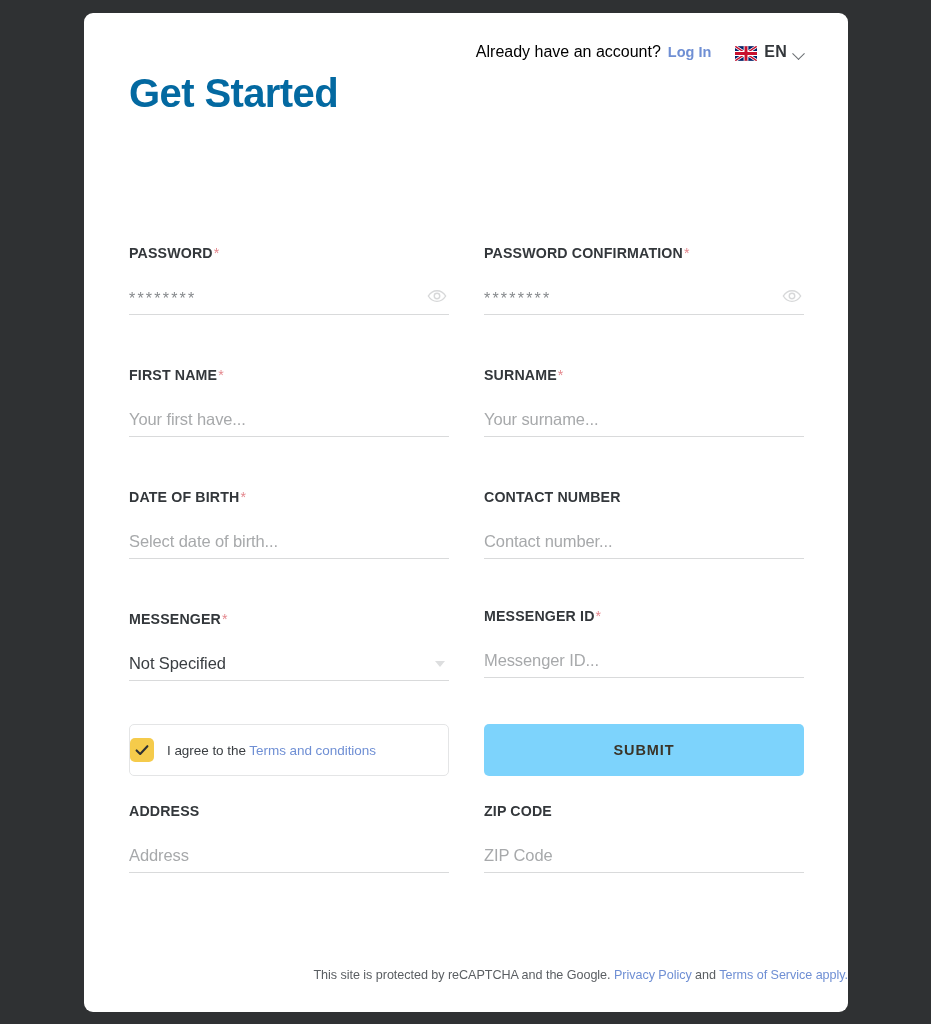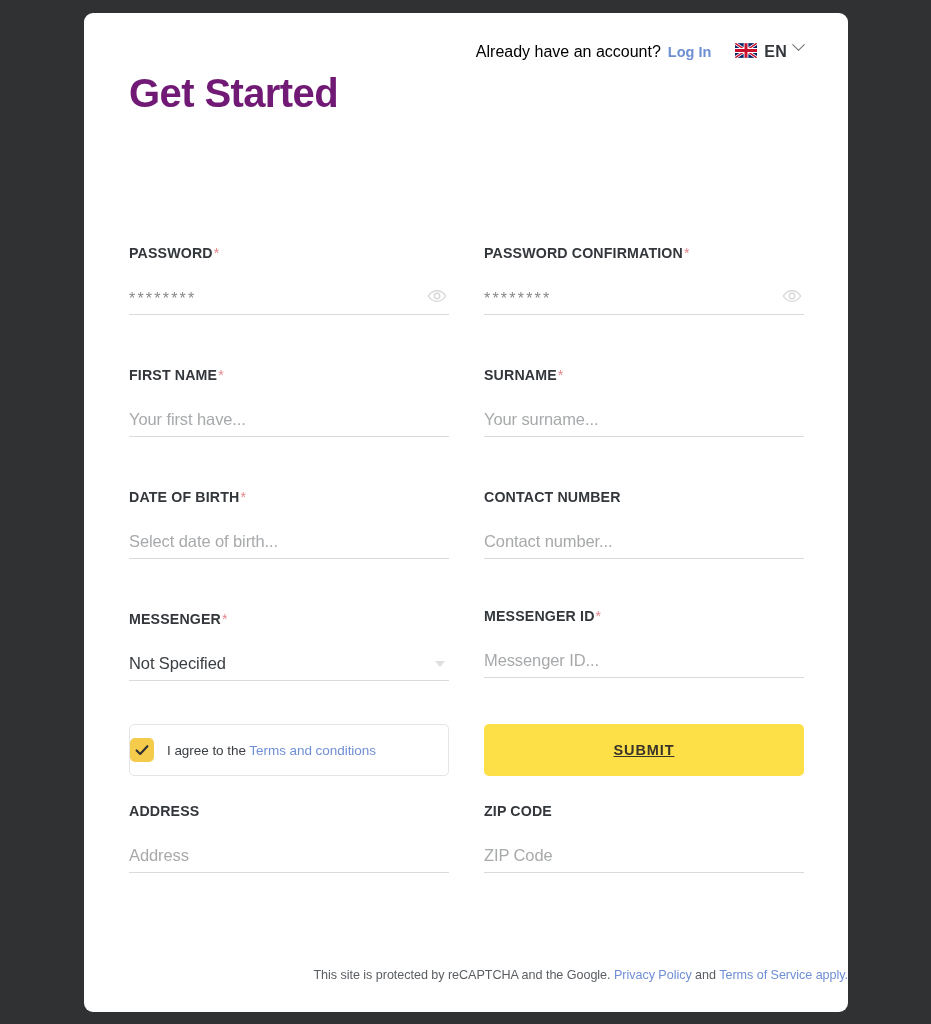--- a/index.html
+++ b/index.html
@@ -43,21 +43,21 @@
   .login-link {
     font-size: 14.5px;
     font-weight: bold;
     color: #6f8fd4;
     margin-left: 7px;
     text-decoration: none;
     cursor: pointer;
   }
   .lang-wrap {
     display: flex;
-    align-items: flex-start;
+    align-items: flex-end;
     margin-left: 24px;
     cursor: pointer;
   }
   .flag { width: 22px; height: 15px; display: block; border-radius: 1px; }
   .lang-code {
     font-size: 16px;
     font-weight: bold;
     color: #33373b;
     margin-left: 7px;
     letter-spacing: 0.2px;
@@ -70,21 +70,21 @@
     transform: rotate(45deg) translate(-2px,-2px);
   }
 
   
   .title {
     position: absolute;
     left: 45px;
     top: 58px;
     font-size: 40px;
     font-weight: bold;
-    color: #701a75;
+    color: #0369a1;
     letter-spacing: -0.6px;
     text-align: right;
   }
   .subtitle {
     position: absolute;
     left: 45px;
     top: 127px;
     font-size: 16.5px;
     color: #3f4347;
     letter-spacing: -0.1px;
@@ -202,30 +202,29 @@
     font-size: 13.5px;
     color: #3a3e42;
     margin-left: 13px;
     letter-spacing: -0.05px;
   }
   .terms-link { color: #6f8fd4; text-decoration: none; cursor: pointer; }
 
   .submit {
     width: 320px;
     height: 52px;
-    background: #fde047;
+    background: #7dd3fc;
     border: none;
     border-radius: 5px;
     font-size: 14.5px;
     font-weight: bold;
     color: #3a3428;
     letter-spacing: 0.9px;
     cursor: pointer;
     font-family: "Liberation Sans", sans-serif;
-    text-decoration: underline;
   }
 
   .recaptcha {
     position: absolute;
     left: 0; right: 0;
     top: 955px;
     text-align: right;
     font-size: 12.6px;
     color: #5a5e62;
     letter-spacing: -0.05px;

